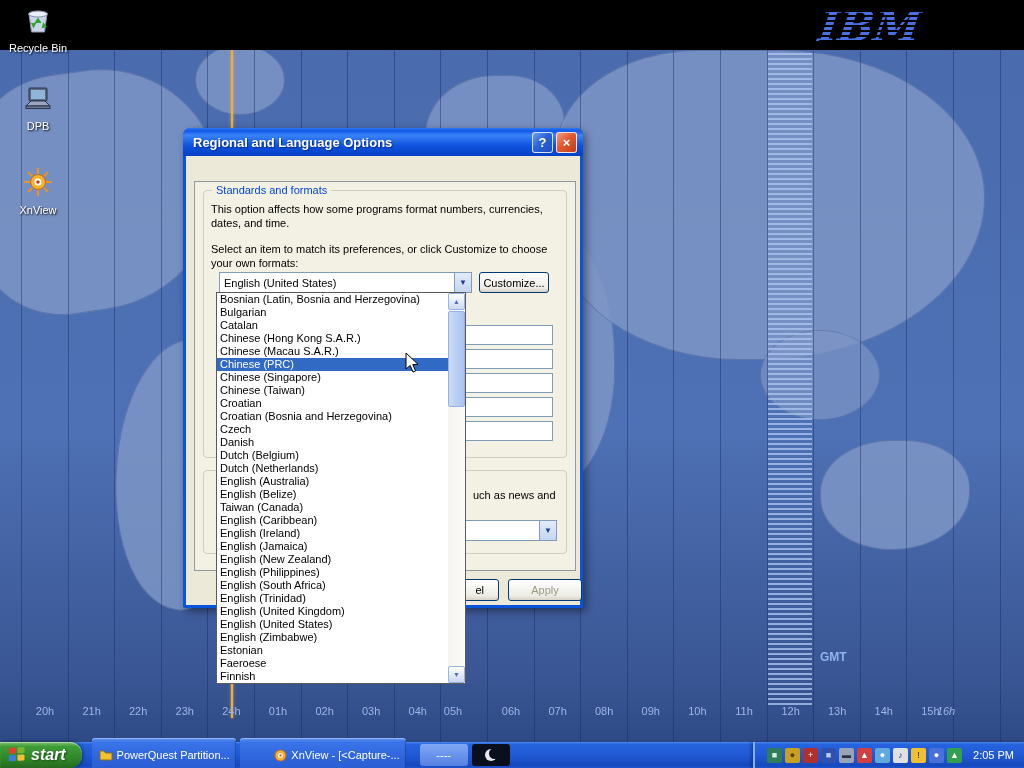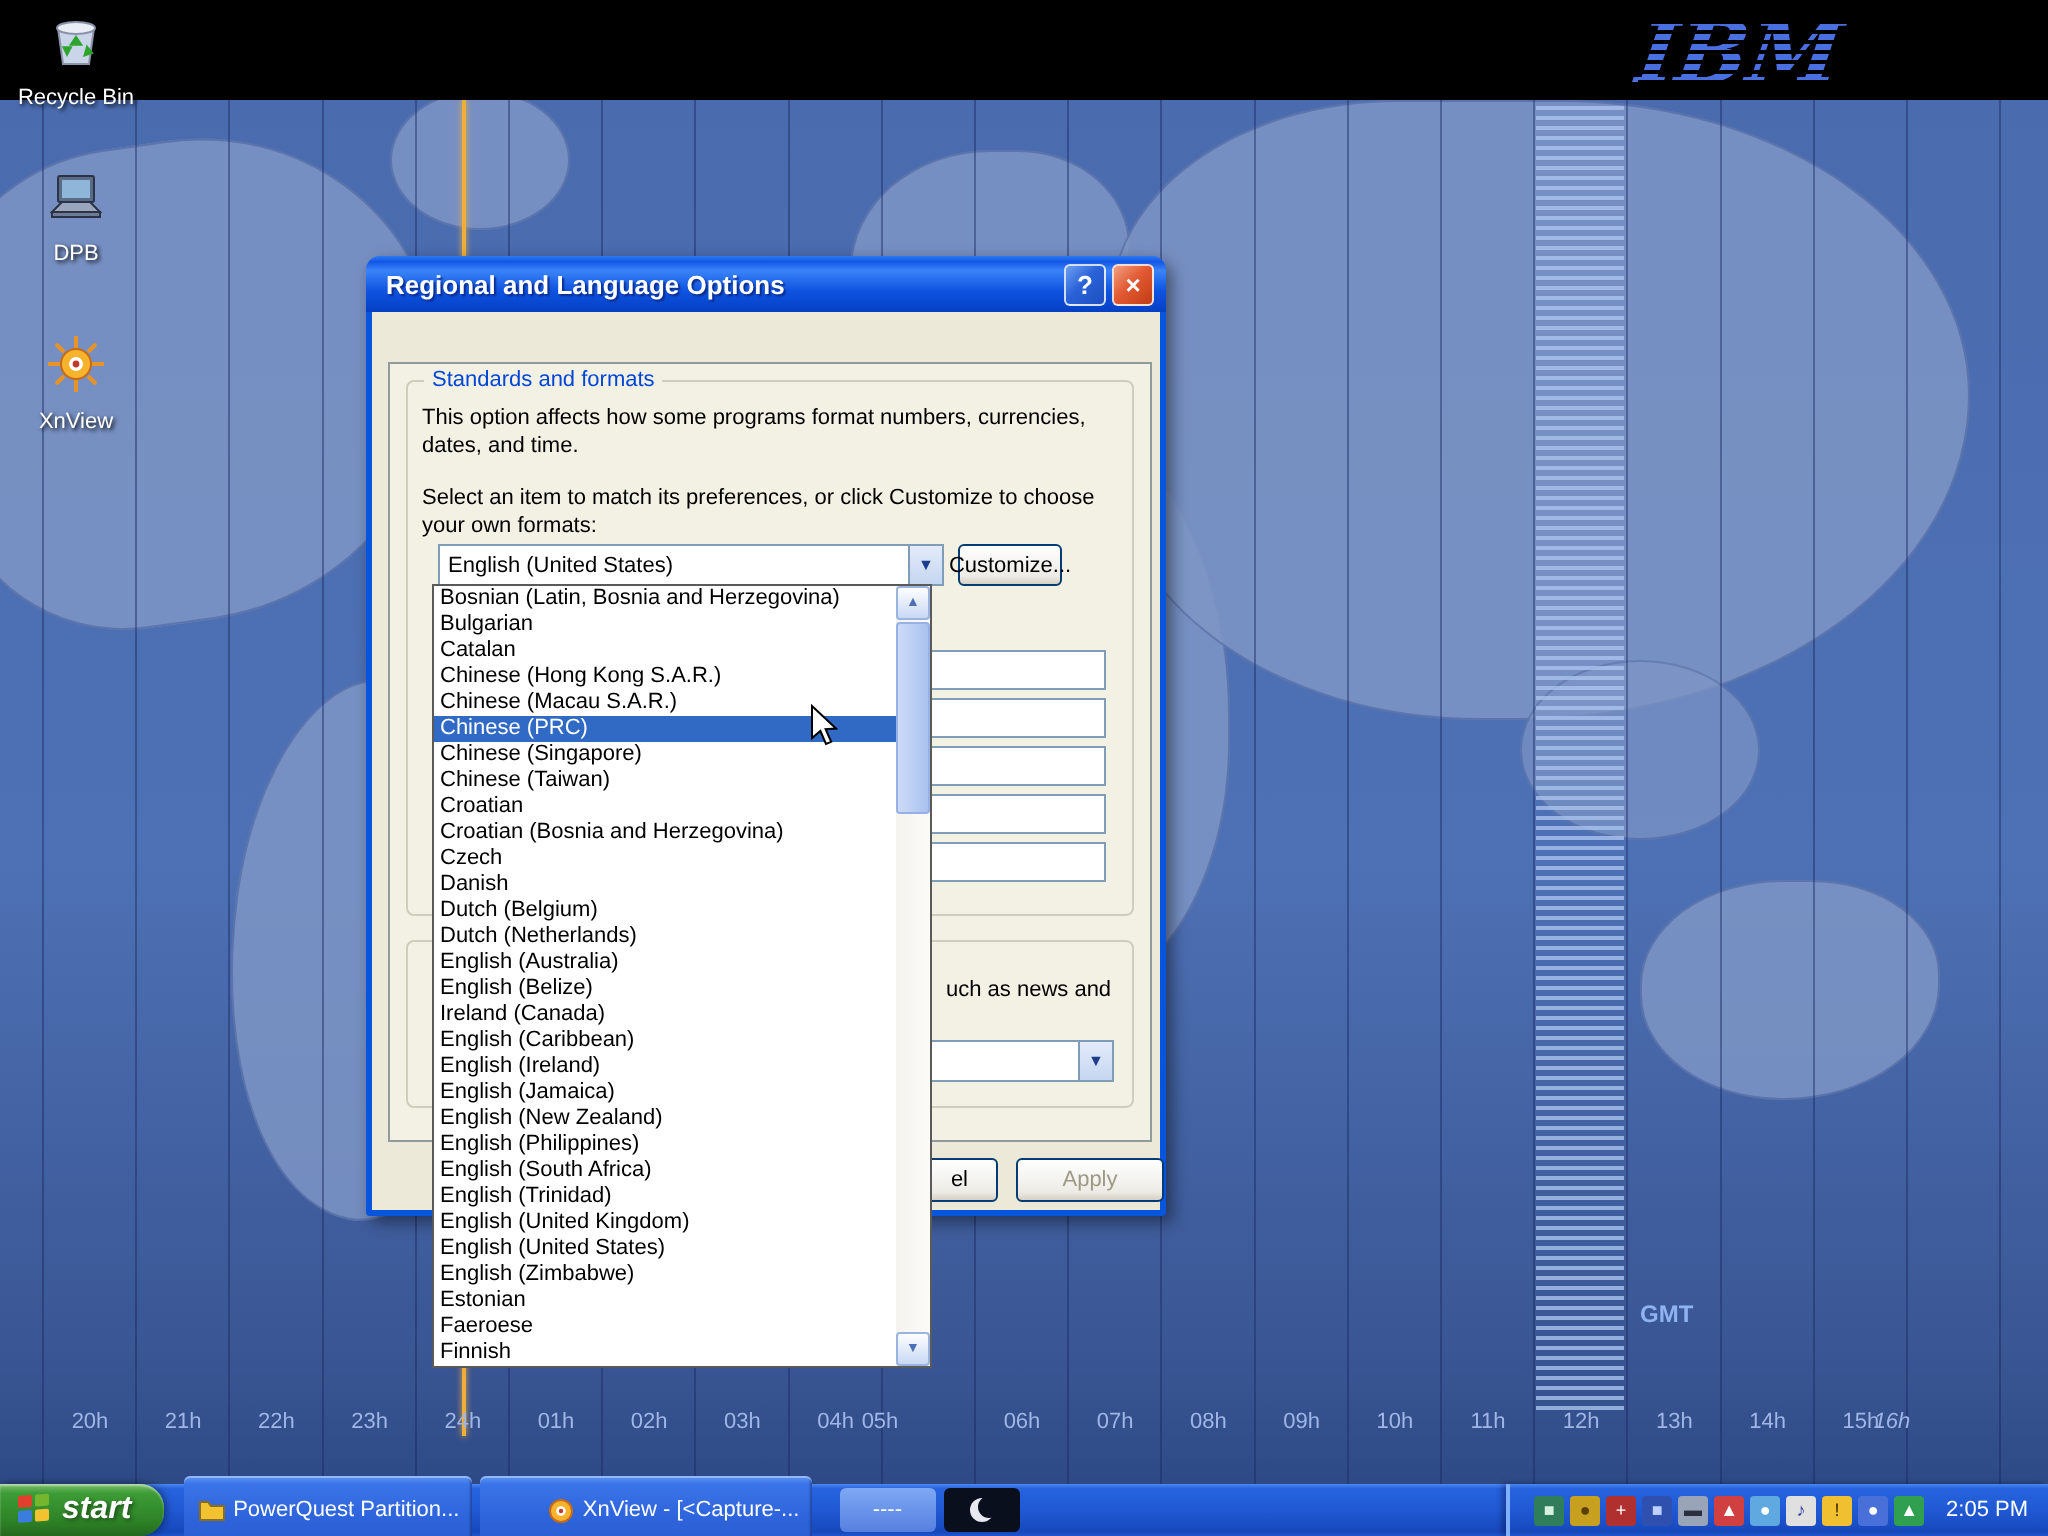--- a/index.html
+++ b/index.html
@@ -117,21 +117,21 @@
     <div class="tz-row">
         <span class="tz" style="left: 25px;">20h</span>
         <span class="tz" style="left: 71.6px;">21h</span>
         <span class="tz" style="left: 118.2px;">22h</span>
         <span class="tz" style="left: 164.8px;">23h</span>
         <span class="tz" style="left: 211.4px;">24h</span>
         <span class="tz" style="left: 258px;">01h</span>
         <span class="tz" style="left: 304.6px;">02h</span>
         <span class="tz" style="left: 351.2px;">03h</span>
         <span class="tz" style="left: 397.8px;">04h</span>
-        <span class="tz" style="left: 420px;">05h</span>
+        <span class="tz" style="left: 433px;">05h</span>
         <span class="tz" style="left: 491px;">06h</span>
         <span class="tz" style="left: 537.6px;">07h</span>
         <span class="tz" style="left: 584.2px;">08h</span>
         <span class="tz" style="left: 630.8px;">09h</span>
         <span class="tz" style="left: 677.4px;">10h</span>
         <span class="tz" style="left: 724px;">11h</span>
         <span class="tz" style="left: 770.6px;">12h</span>
         <span class="tz" style="left: 817.2px;">13h</span>
         <span class="tz" style="left: 863.8px;">14h</span>
         <span class="tz" style="left: 910.4px;">15h</span>
@@ -199,21 +199,21 @@
         </div>
         <div class="body-text" style="left:16px;top:20px;">This option affects how some programs format numbers, currencies,</div>
         <div class="body-text" style="left:16px;top:34px;">dates, and time.</div>
         <div class="body-text" style="left:16px;top:60px;">Select an item to match its preferences, or click Customize to choose</div>
         <div class="body-text" style="left:16px;top:74px;">your own formats:</div>
 
         <div class="combo" style="left:24px;top:90px;width:253px;height:21px;">
           <span>English (United States)</span>
           <span class="combo-arrow">▼</span>
         </div>
-        <div class="xp-btn" style="left:284px;top:90px;width:52px;height:21px;">Customize...</div>
+        <div class="xp-btn" style="left:284px;top:90px;width:70px;height:21px;">Customize...</div>
 
         <div class="sample-box" style="left:238px;top:143px;"></div>
         <div class="sample-box" style="left:238px;top:167px;"></div>
         <div class="sample-box" style="left:238px;top:191px;"></div>
         <div class="sample-box" style="left:238px;top:215px;"></div>
         <div class="sample-box" style="left:238px;top:239px;"></div>
 
         <div class="groupbox gb-location"></div>
         <div class="body-text" style="left:278px;top:306px;">uch as news and</div>
         <div class="combo" style="left:238px;top:338px;width:124px;height:21px;">
@@ -237,21 +237,21 @@
         <div class="list-item">Chinese (Singapore)</div>
         <div class="list-item">Chinese (Taiwan)</div>
         <div class="list-item">Croatian</div>
         <div class="list-item">Croatian (Bosnia and Herzegovina)</div>
         <div class="list-item">Czech</div>
         <div class="list-item">Danish</div>
         <div class="list-item">Dutch (Belgium)</div>
         <div class="list-item">Dutch (Netherlands)</div>
         <div class="list-item">English (Australia)</div>
         <div class="list-item">English (Belize)</div>
-        <div class="list-item">Ireland (Canada)</div>
+        <div class="list-item">Taiwan (Canada)</div>
         <div class="list-item">English (Caribbean)</div>
         <div class="list-item">English (Ireland)</div>
         <div class="list-item">English (Jamaica)</div>
         <div class="list-item">English (New Zealand)</div>
         <div class="list-item">English (Philippines)</div>
         <div class="list-item">English (South Africa)</div>
         <div class="list-item">English (Trinidad)</div>
         <div class="list-item">English (United Kingdom)</div>
         <div class="list-item">English (United States)</div>
         <div class="list-item">English (Zimbabwe)</div>

